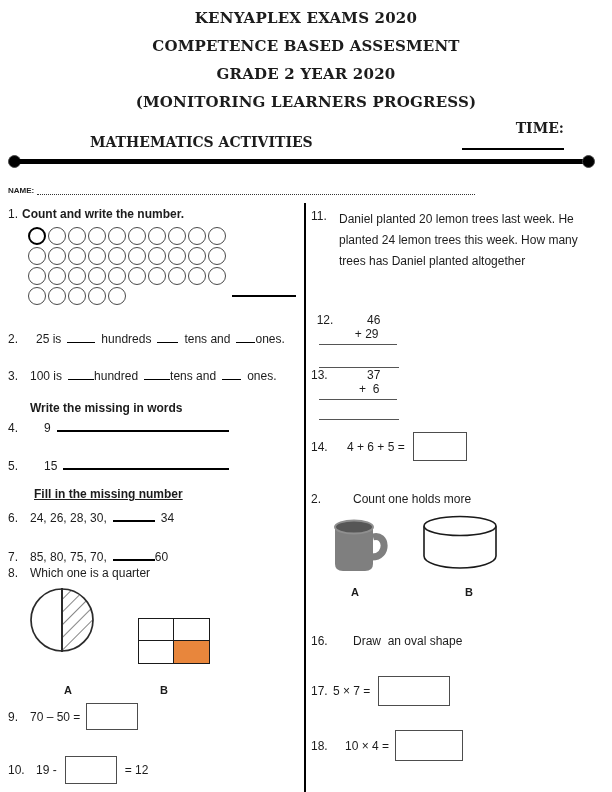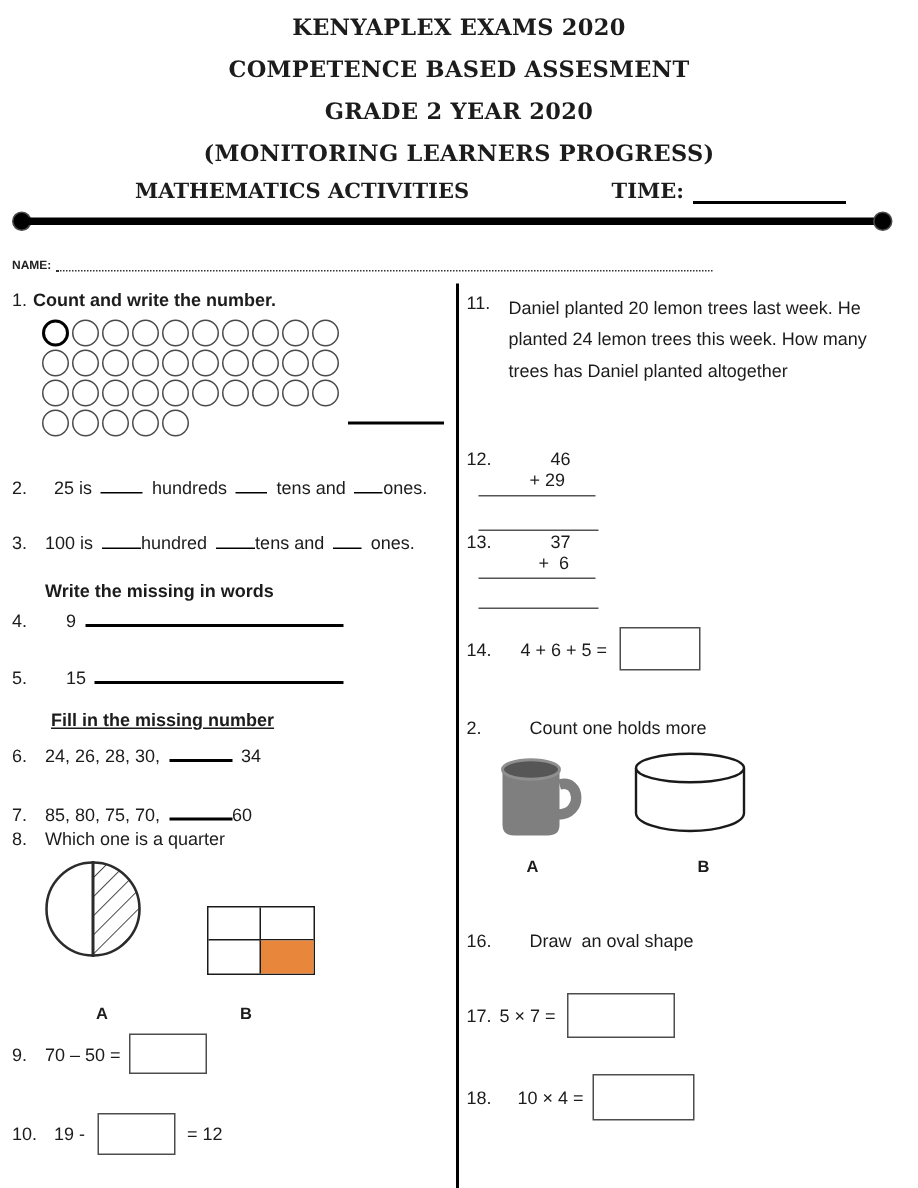--- a/index.html
+++ b/index.html
@@ -10,21 +10,21 @@
     display:flex; flex-direction:column; overflow:hidden; position:relative;
   }
   
   .hdr { text-align:center; font-family:"DejaVu Serif", serif; font-weight:bold; }
   .hdr div { margin-top:10px; font-size:15px; letter-spacing:.2px; }
   .hdr .h1 { margin-top:9px; }
   .subject-row {
     display:flex; align-items:flex-end; margin:9px 48px 0 90px;
     font-family:"DejaVu Serif", serif; font-weight:bold; font-size:14px;
   }
-  .time-wrap { margin-left:auto; display:flex; align-items:flex-end; }
+  .time-wrap { margin-left:auto; display:flex; align-items:flex-end;flex-direction:column; }
   .time-blank { display:inline-block; width:102px; border-bottom:2px solid #000; height:14px; margin-left:6px; }
   .rule { position:relative; height:16px; margin-top:3px; flex-shrink:0; }
   .rule .bar { position:absolute; left:15px; right:22px; top:6px; height:5px; background:#000; border-radius:2px; }
   .rule .dot { position:absolute; top:2px; width:13px; height:13px; border-radius:50%; background:#000; }
   .rule .dot.l { left:8px; } .rule .dot.r { right:15px; }
   
   .name-row { display:flex; align-items:flex-end; margin:16px 4px 2px 8px; }
   .name-label { font-size:8px; font-weight:bold; color:#222; }
   .name-line { width:438px; border-bottom:1.5px dotted #333; height:10px; margin-left:3px; }
   
@@ -210,21 +210,21 @@
 
     </div>
 
     <div class="col-right">
 
       <div class="q" style="margin-top:4px; white-space:normal; align-items:flex-start;">
         <span class="qnum">11.</span>
         <span style="line-height:21px; width:262px; display:inline-block;">Daniel planted 20 lemon trees last week. He planted 24 lemon trees this week. How many trees has Daniel planted altogether</span>
       </div>
 
-      <div class="colmath" style="margin-top:41px;">
+      <div class="colmath" style="margin-top:41px;text-align:center;">
         <span class="qnum">12.</span>
         <span class="stack">
           <div class="top">46</div>
           <div class="bottom pre">+ 29</div>
         </span>
       </div>
       <div class="mathline"></div>
       <div class="ansline" style="margin:22px 0 0 8px;"></div>
 
       <div class="colmath" style="">

